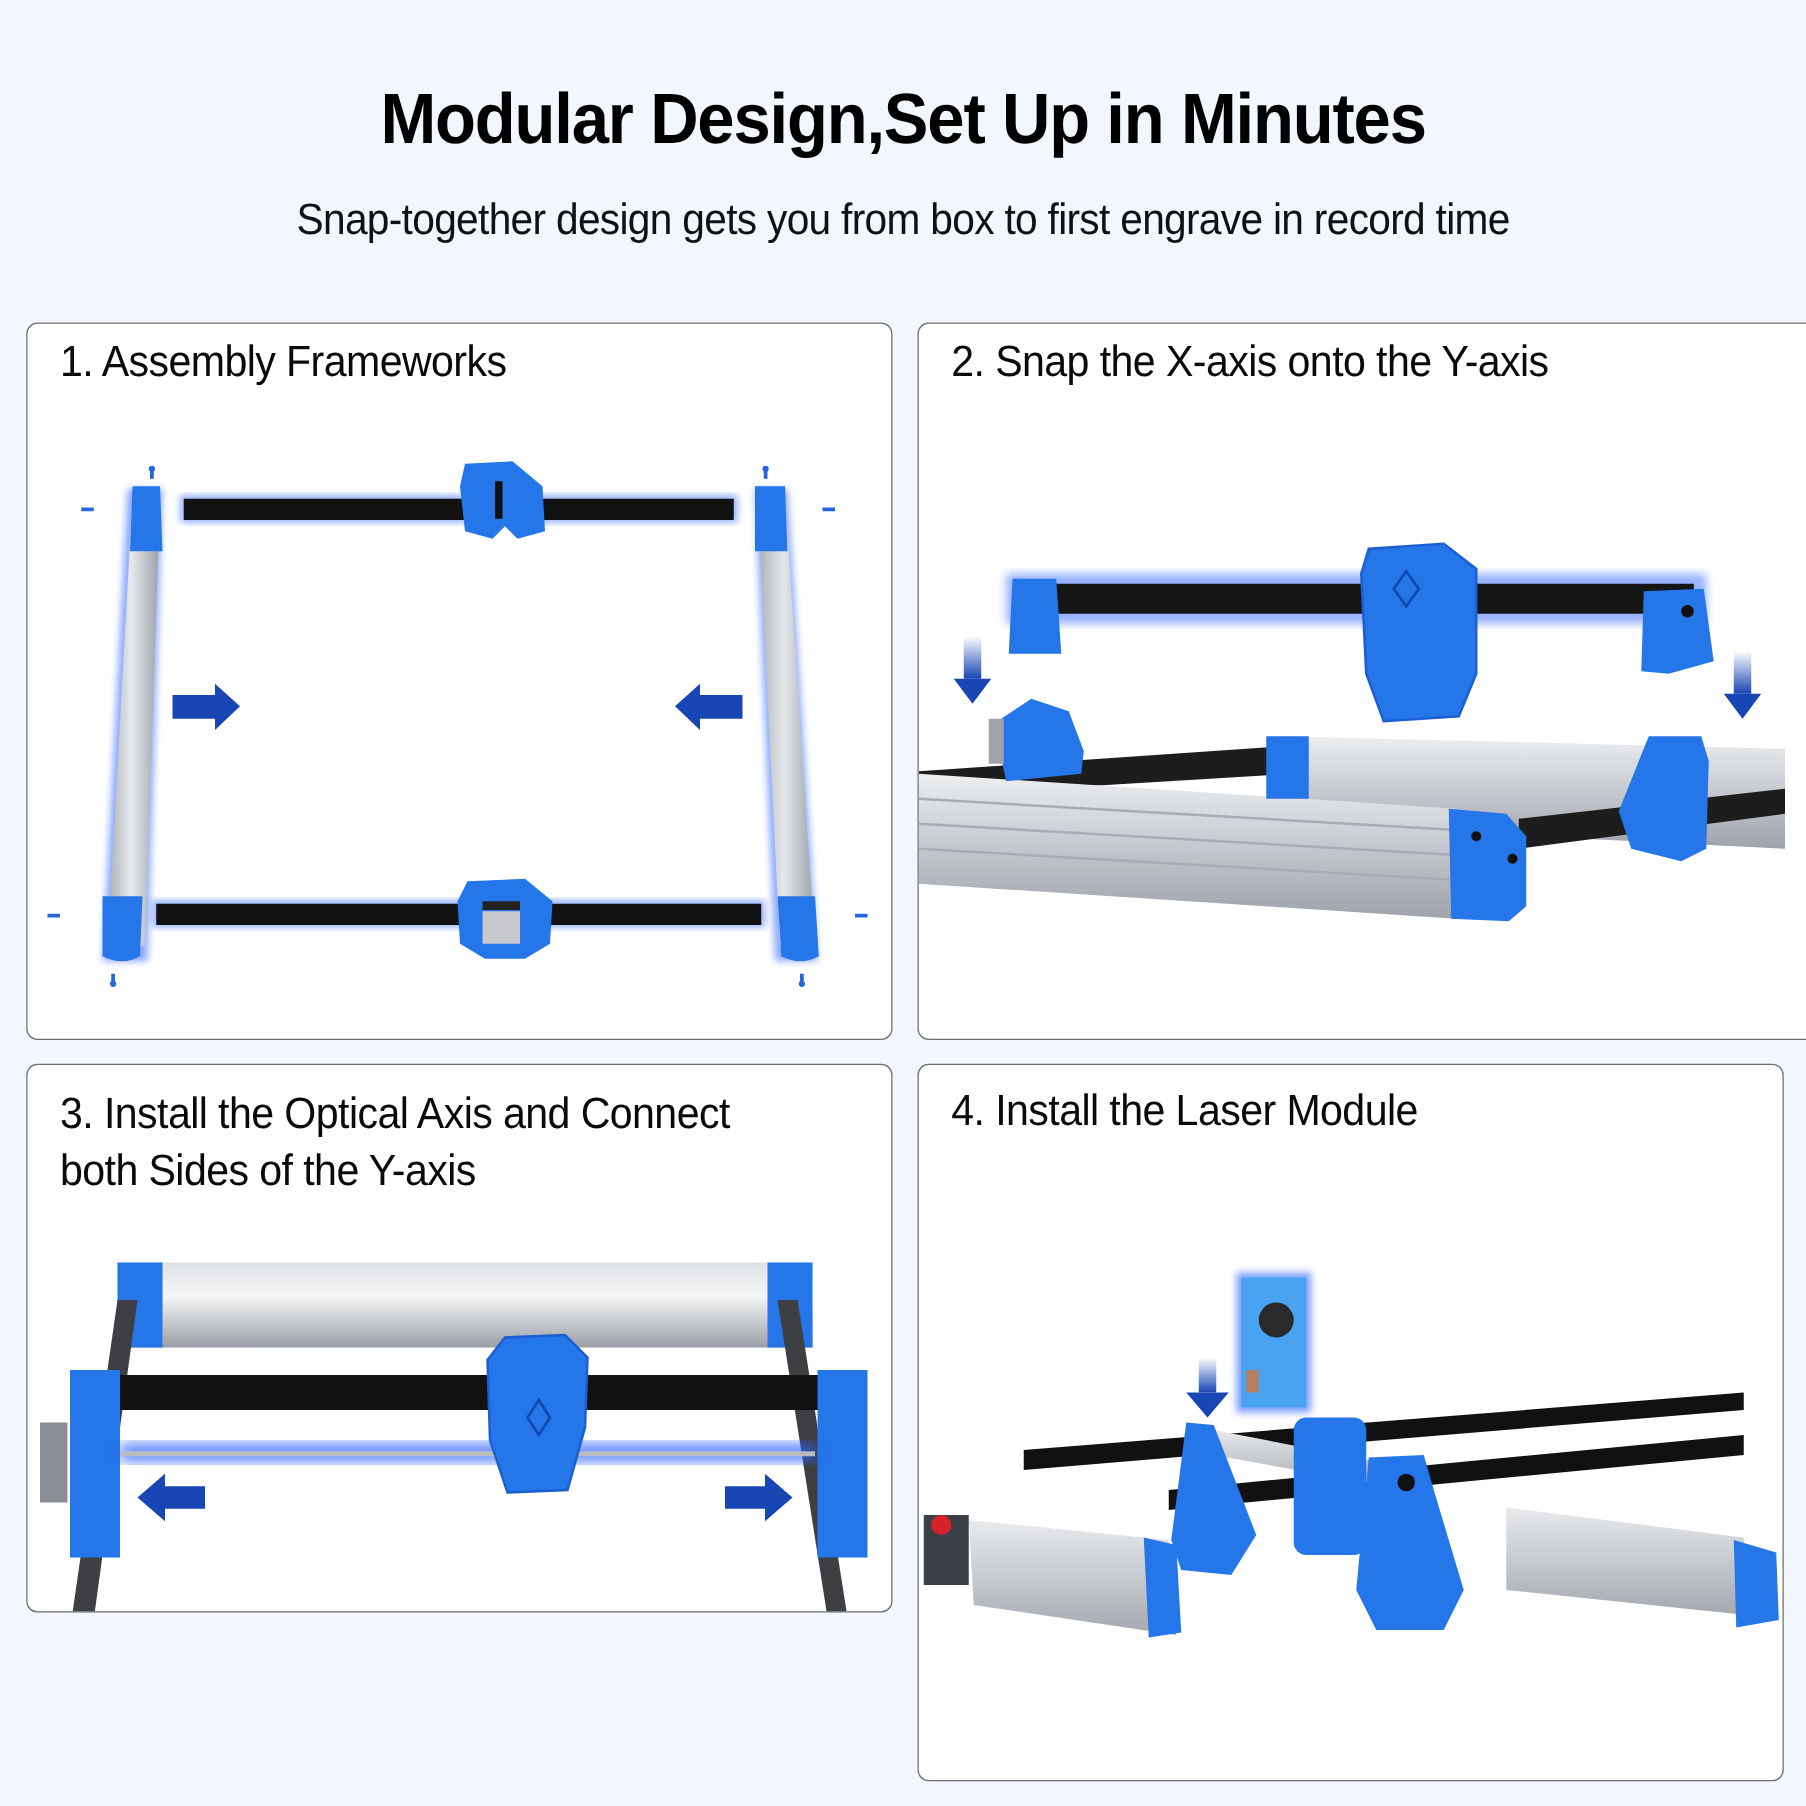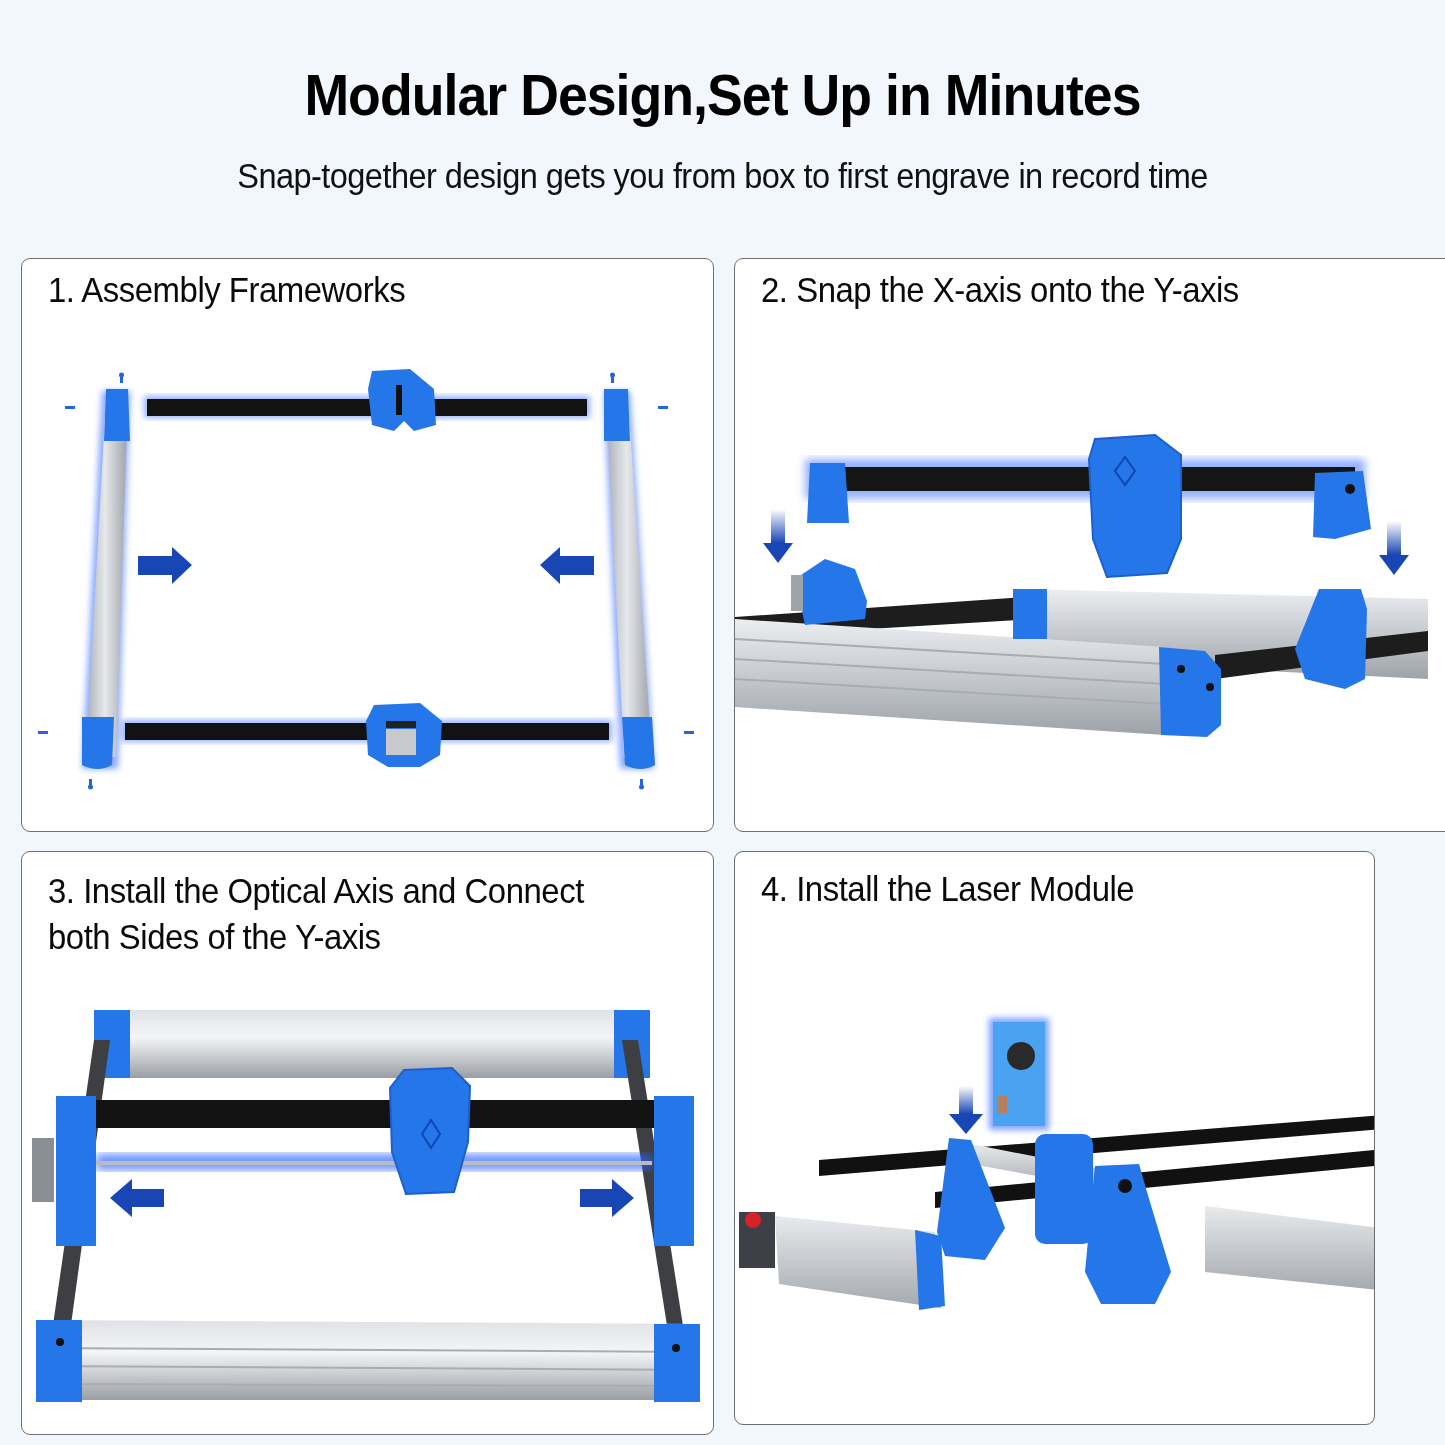--- a/index.html
+++ b/index.html
@@ -17,22 +17,22 @@
     font-size: 35px; letter-spacing: -0.6px; color: #111;
     transform: scaleX(0.93); transform-origin: center;
   }
 
   .card {
     position: absolute; background: #ffffff;
     border: 1.5px solid #6e6e6e; border-radius: 9px; overflow: hidden;
   }
   .card.c1 { left: 21px;  top: 258px; width: 693px; height: 574px; padding-left: 25px; }
   .card.c2 { left: 734px; top: 258px; width: 772px; height: 574px; }
-  .card.c3 { left: 21px;  top: 851px; width: 693px; height: 584px; }
-  .card.c4 { left: 734px; top: 851px; width: 641px; height: 574px; }
+  .card.c3 { left: 21px;  top: 851px; width: 693px; height: 439px; }
+  .card.c4 { left: 734px; top: 851px; width: 693px; height: 574px; }
 
   .card-title {
     position: absolute; left: 26px; top: 8px; width: 640px;
     font-size: 35px; line-height: 46px; color: #0a0a0a; letter-spacing: -0.5px;
     transform: scaleX(0.94); transform-origin: left top;
   }
   .c4 .card-title { top: 14px; }
   .c3 .card-title { top: 16px; }
 
   .illus { position: absolute; left: 0; top: 0; width: 693px; height: 574px; }

